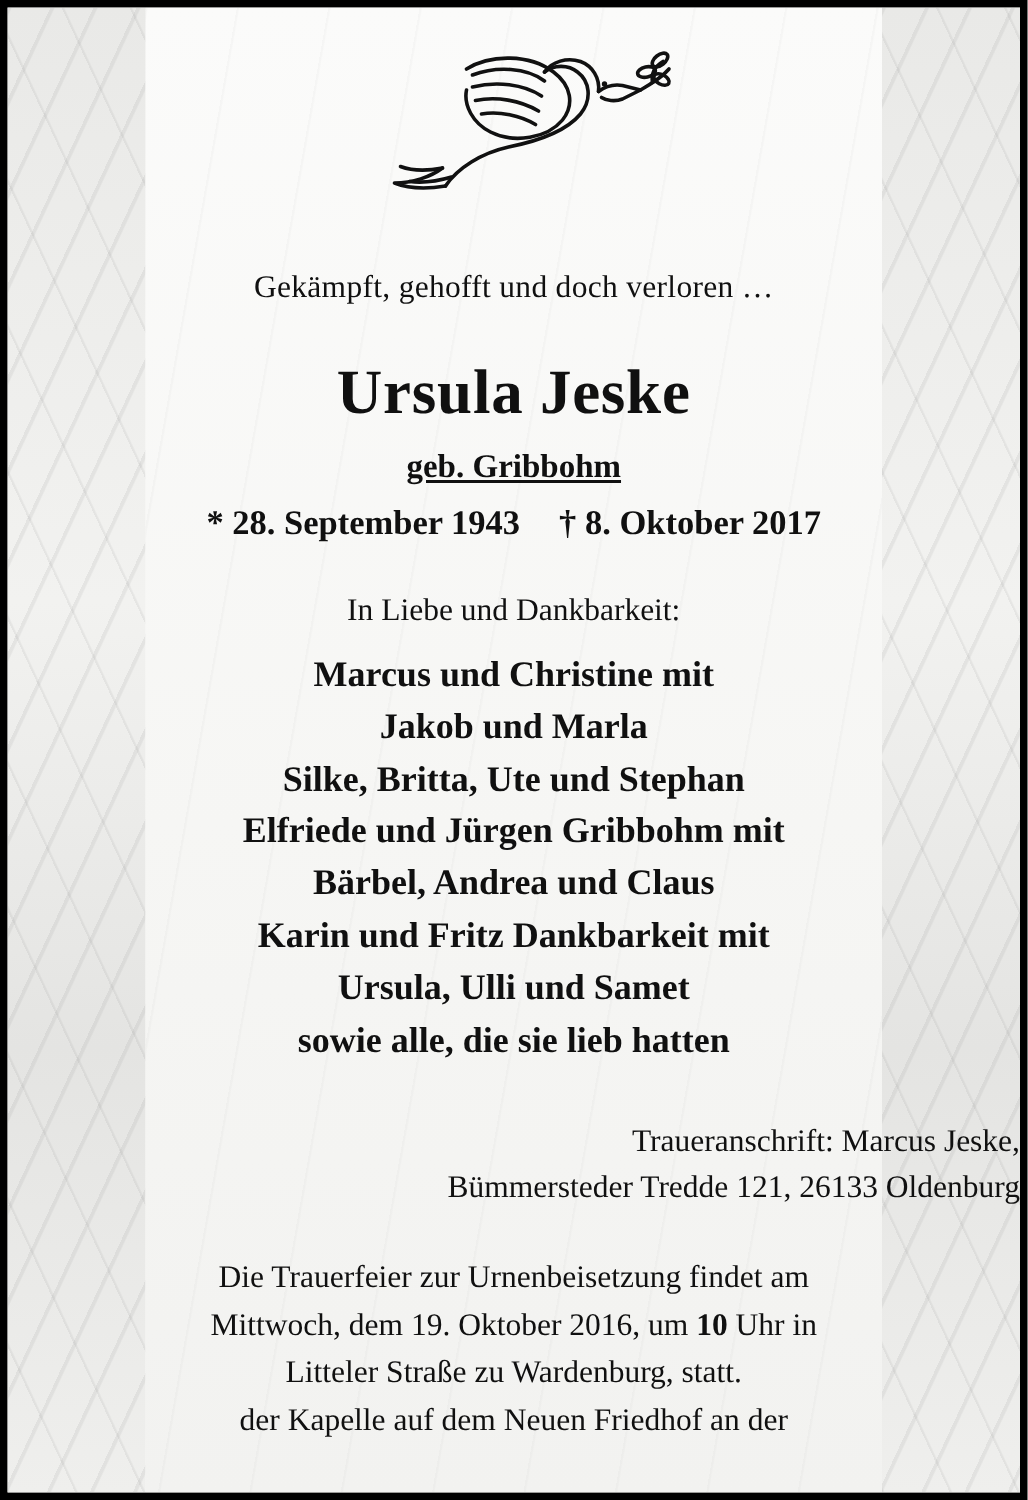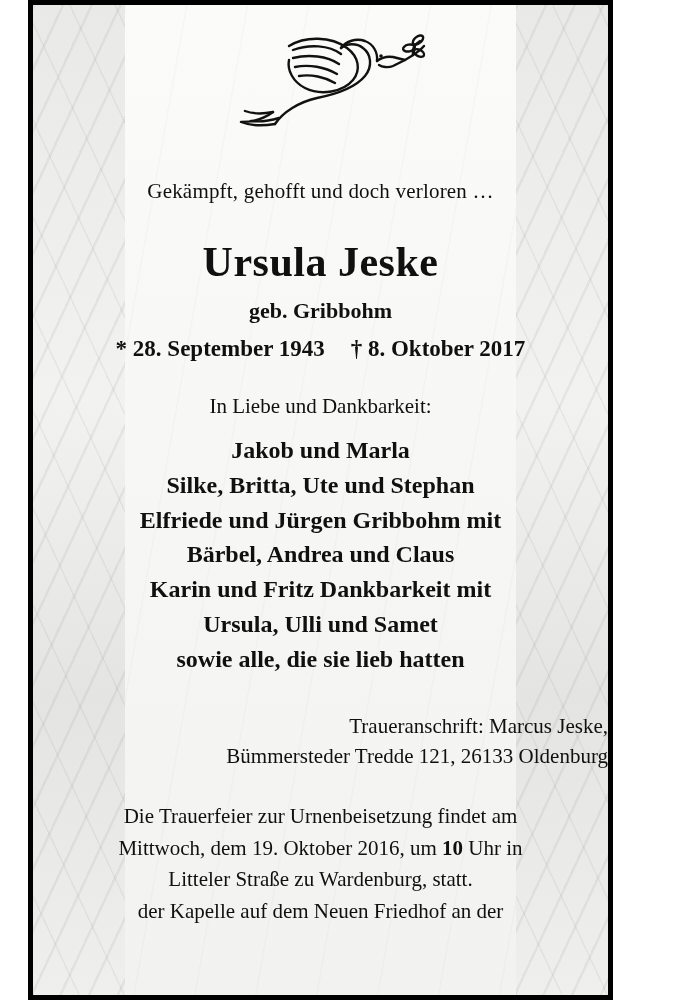--- a/index.html
+++ b/index.html
@@ -8,31 +8,30 @@
     background: #ffffff;
   }
   body {
     width: 685px;
     height: 1000px;
     font-family: "Liberation Serif", serif;
     overflow: hidden;
   }
   .obituary {
     position: relative;
-    width: 585px;
+    width: 685px;
     height: 1000px;
     box-sizing: border-box;
     border: 5px solid #000000;
     background:
       linear-gradient(92deg, rgba(0,0,0,0.05) 0%, rgba(0,0,0,0.00) 6%, rgba(0,0,0,0.00) 94%, rgba(0,0,0,0.05) 100%),
       linear-gradient(125deg, rgba(180,180,180,0.25) 0%, rgba(255,255,255,0) 18%),
       linear-gradient(200deg, rgba(170,170,170,0.18) 0%, rgba(255,255,255,0) 22%),
       #f7f7f5;
     overflow: hidden;
-    margin-left: 28px;
   }
   
   .marble-left, .marble-right {
     position: absolute;
     top: 0;
     bottom: 0;
     width: 92px;
     background:
       repeating-linear-gradient(115deg, rgba(140,140,140,0.13) 0px, rgba(140,140,140,0.13) 2px, rgba(255,255,255,0) 3px, rgba(255,255,255,0) 26px),
       repeating-linear-gradient(65deg, rgba(120,120,120,0.10) 0px, rgba(120,120,120,0.10) 1px, rgba(255,255,255,0) 2px, rgba(255,255,255,0) 41px),
@@ -79,20 +78,21 @@
     font-size: 42px;
     font-weight: bold;
     margin-top: 34px;
     letter-spacing: 0.5px;
   }
 
   .maiden {
     font-size: 22px;
     font-weight: bold;
     margin-top: 12px;
+    text-decoration: underline;
   }
 
   .dates {
     font-size: 23px;
     font-weight: bold;
     margin-top: 12px;
   }
   .dates .gap { display: inline-block; width: 26px; }
 
   .intro {
@@ -169,20 +169,21 @@
 
     <div class="maiden">geb. Gribbohm</div>
 
     <div class="dates">
       <span>* 28. September 1943</span><span class="gap"></span><span>† 8. Oktober 2017</span>
     </div>
 
     <div class="intro">In Liebe und Dankbarkeit:</div>
 
     <div class="family">
+      <div class="family-line">Marcus und Christine mit</div>
       <div class="family-line">Jakob und Marla</div>
       <div class="family-line">Silke, Britta, Ute und Stephan</div>
       <div class="family-line">Elfriede und Jürgen Gribbohm mit</div>
       <div class="family-line">Bärbel, Andrea und Claus</div>
       <div class="family-line">Karin und Fritz Dankbarkeit mit</div>
       <div class="family-line">Ursula, Ulli und Samet</div>
       <div class="family-line">sowie alle, die sie lieb hatten</div>
     </div>
 
     <div class="address">

